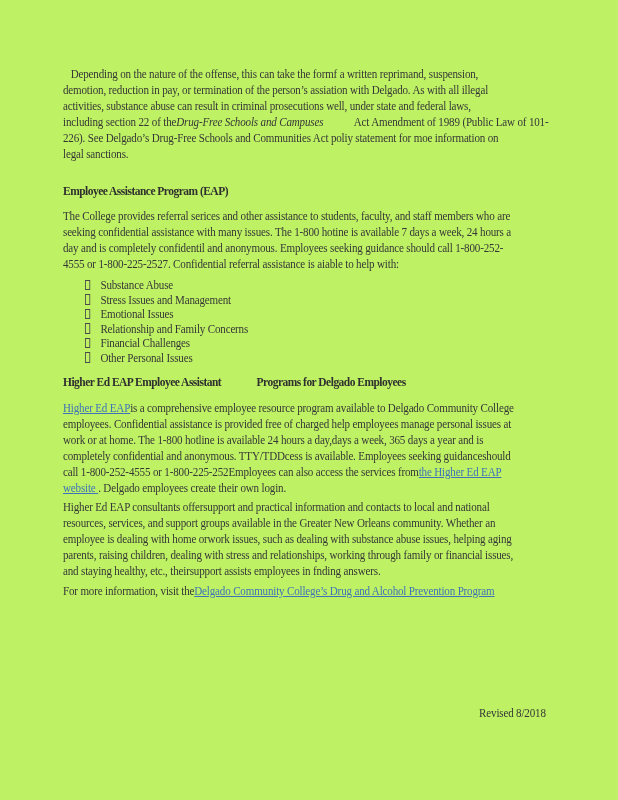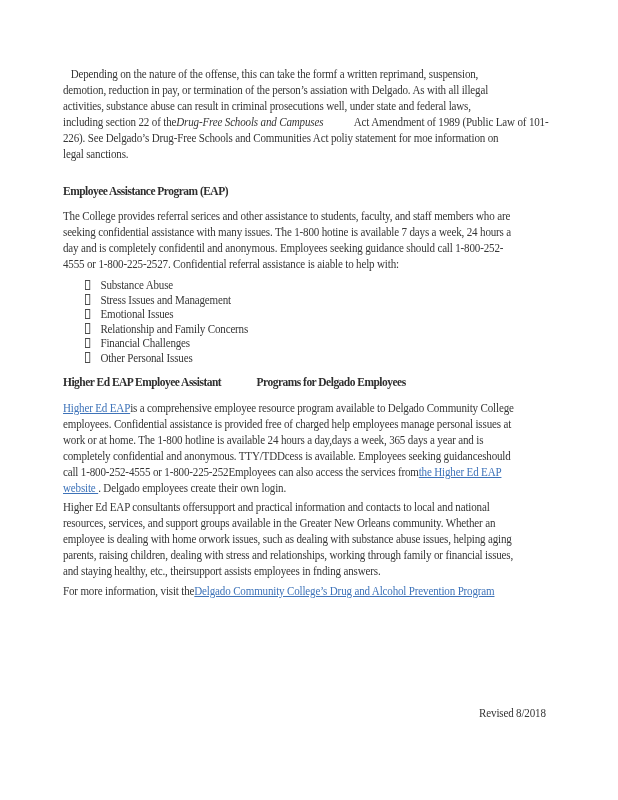--- a/index.html
+++ b/index.html
@@ -1,20 +1,20 @@
 <!DOCTYPE html>
 <html><head>
 <meta charset="utf-8">
 <style>
   html, body { margin: 0; padding: 0; background: #e8e8e8; }
   .page {
     position: relative;
     width: 618px;
     height: 800px;
-    background: #ffffff;
+    background: #bef264;
     font-family: "Liberation Serif", "DejaVu Serif", serif;
     color: #363636;
     overflow: hidden;
   }
   .content {
     position: absolute;
     left: 63px;
     top: 0;
     width: 582px;
     padding-top: 66px;

